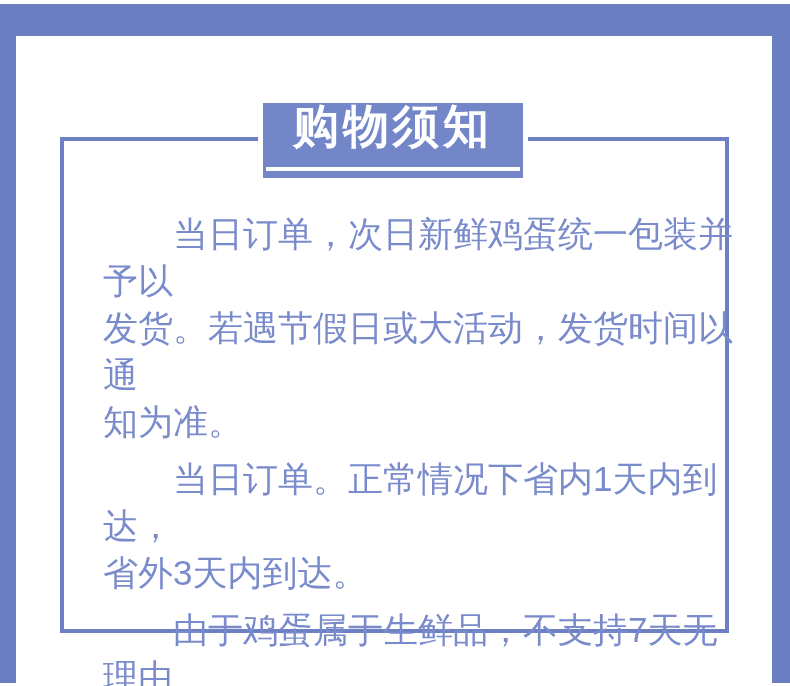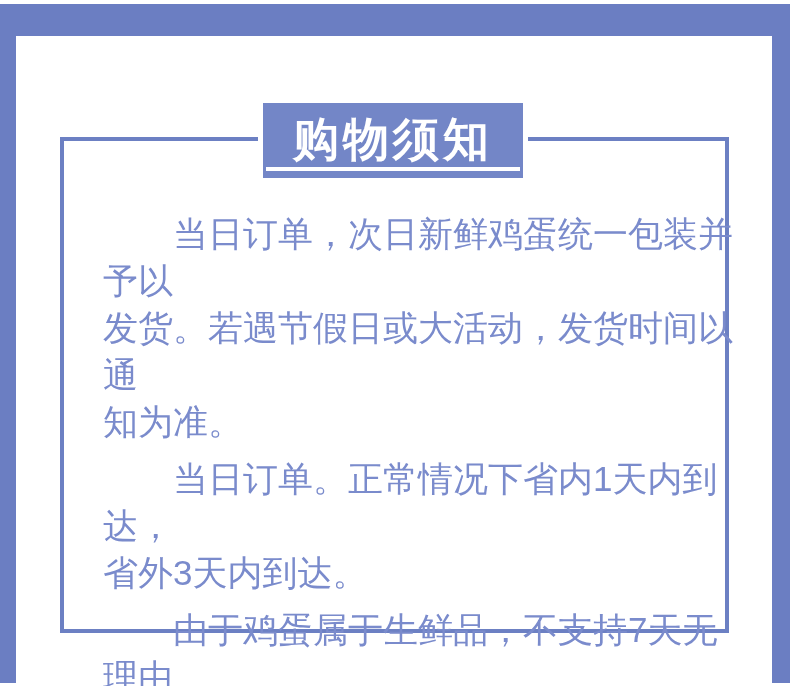--- a/index.html
+++ b/index.html
@@ -60,21 +60,21 @@
     display: flex;
     align-items: center;
     justify-content: center;
   }
   .badge-title {
     color: #ffffff;
     font-size: 46px;
     font-weight: bold;
     letter-spacing: 4px;
     line-height: 1;
-    padding-bottom: 4px;
+    padding-bottom: 30px;
     white-space: nowrap;
   }
   .badge-underline {
     position: absolute;
     left: 3px; right: 3px; bottom: 7px;
     height: 4px;
     background: #ffffff;
   }
   
   .notice-content {

